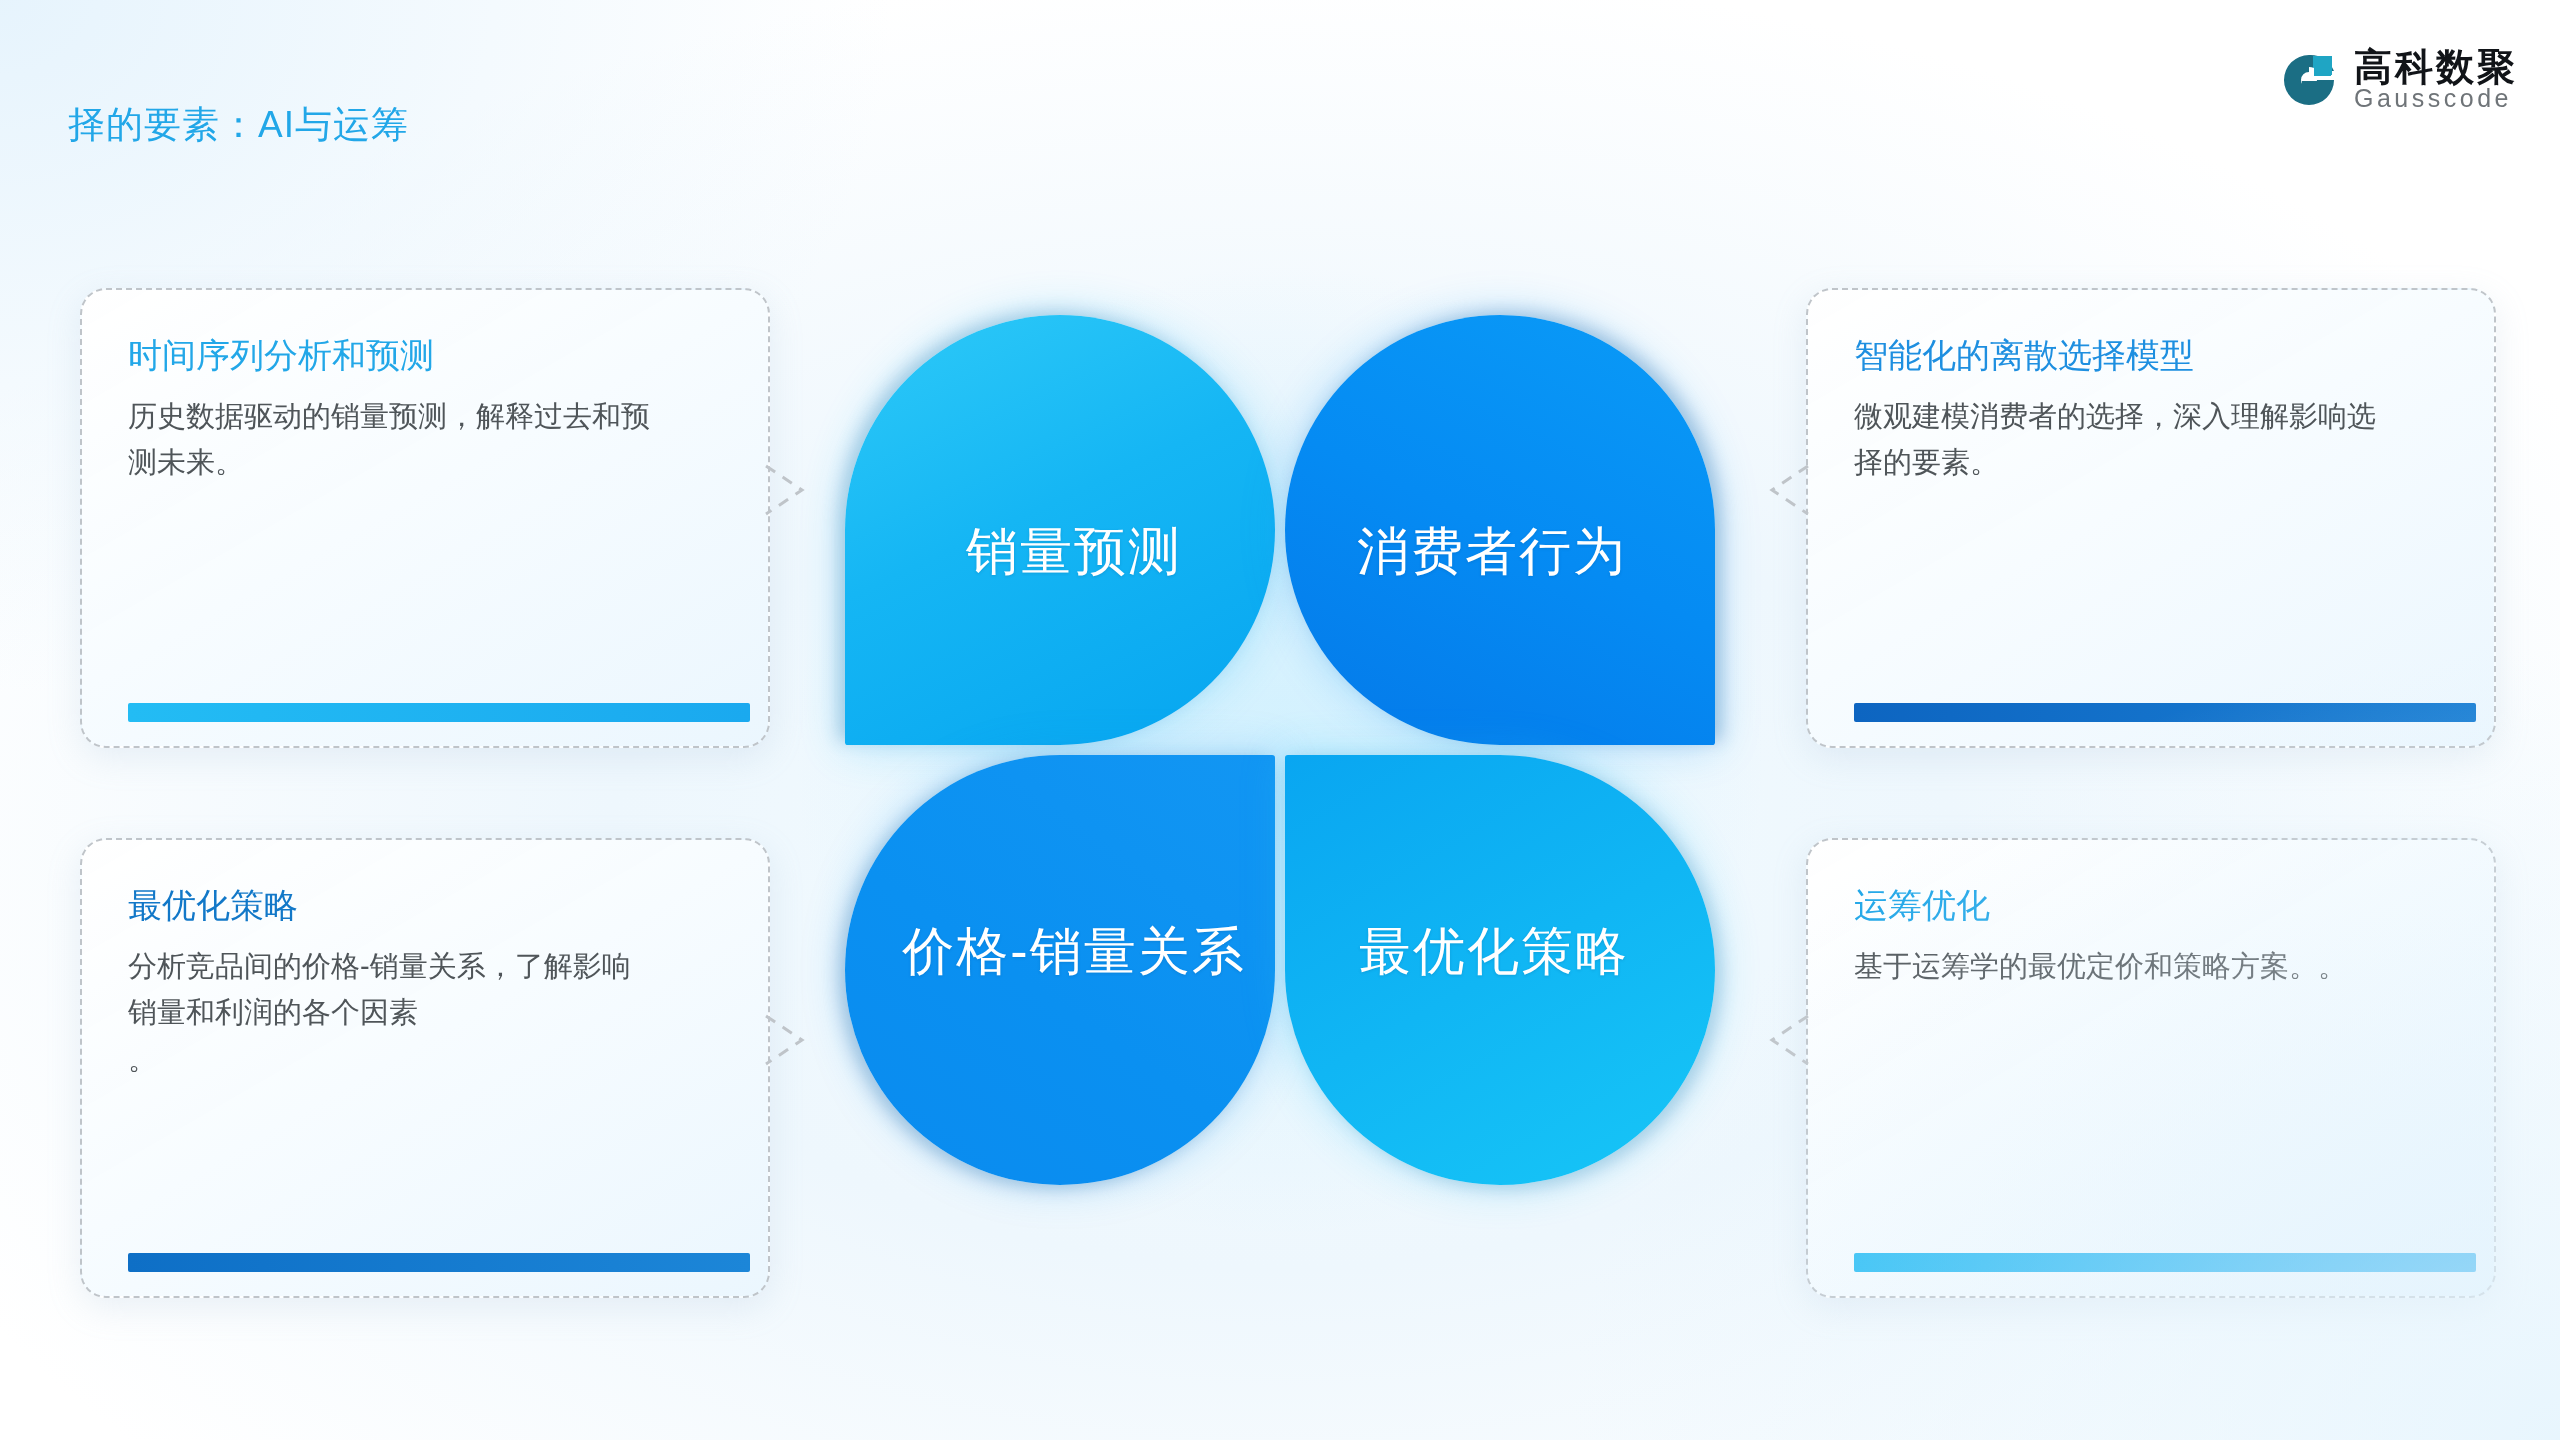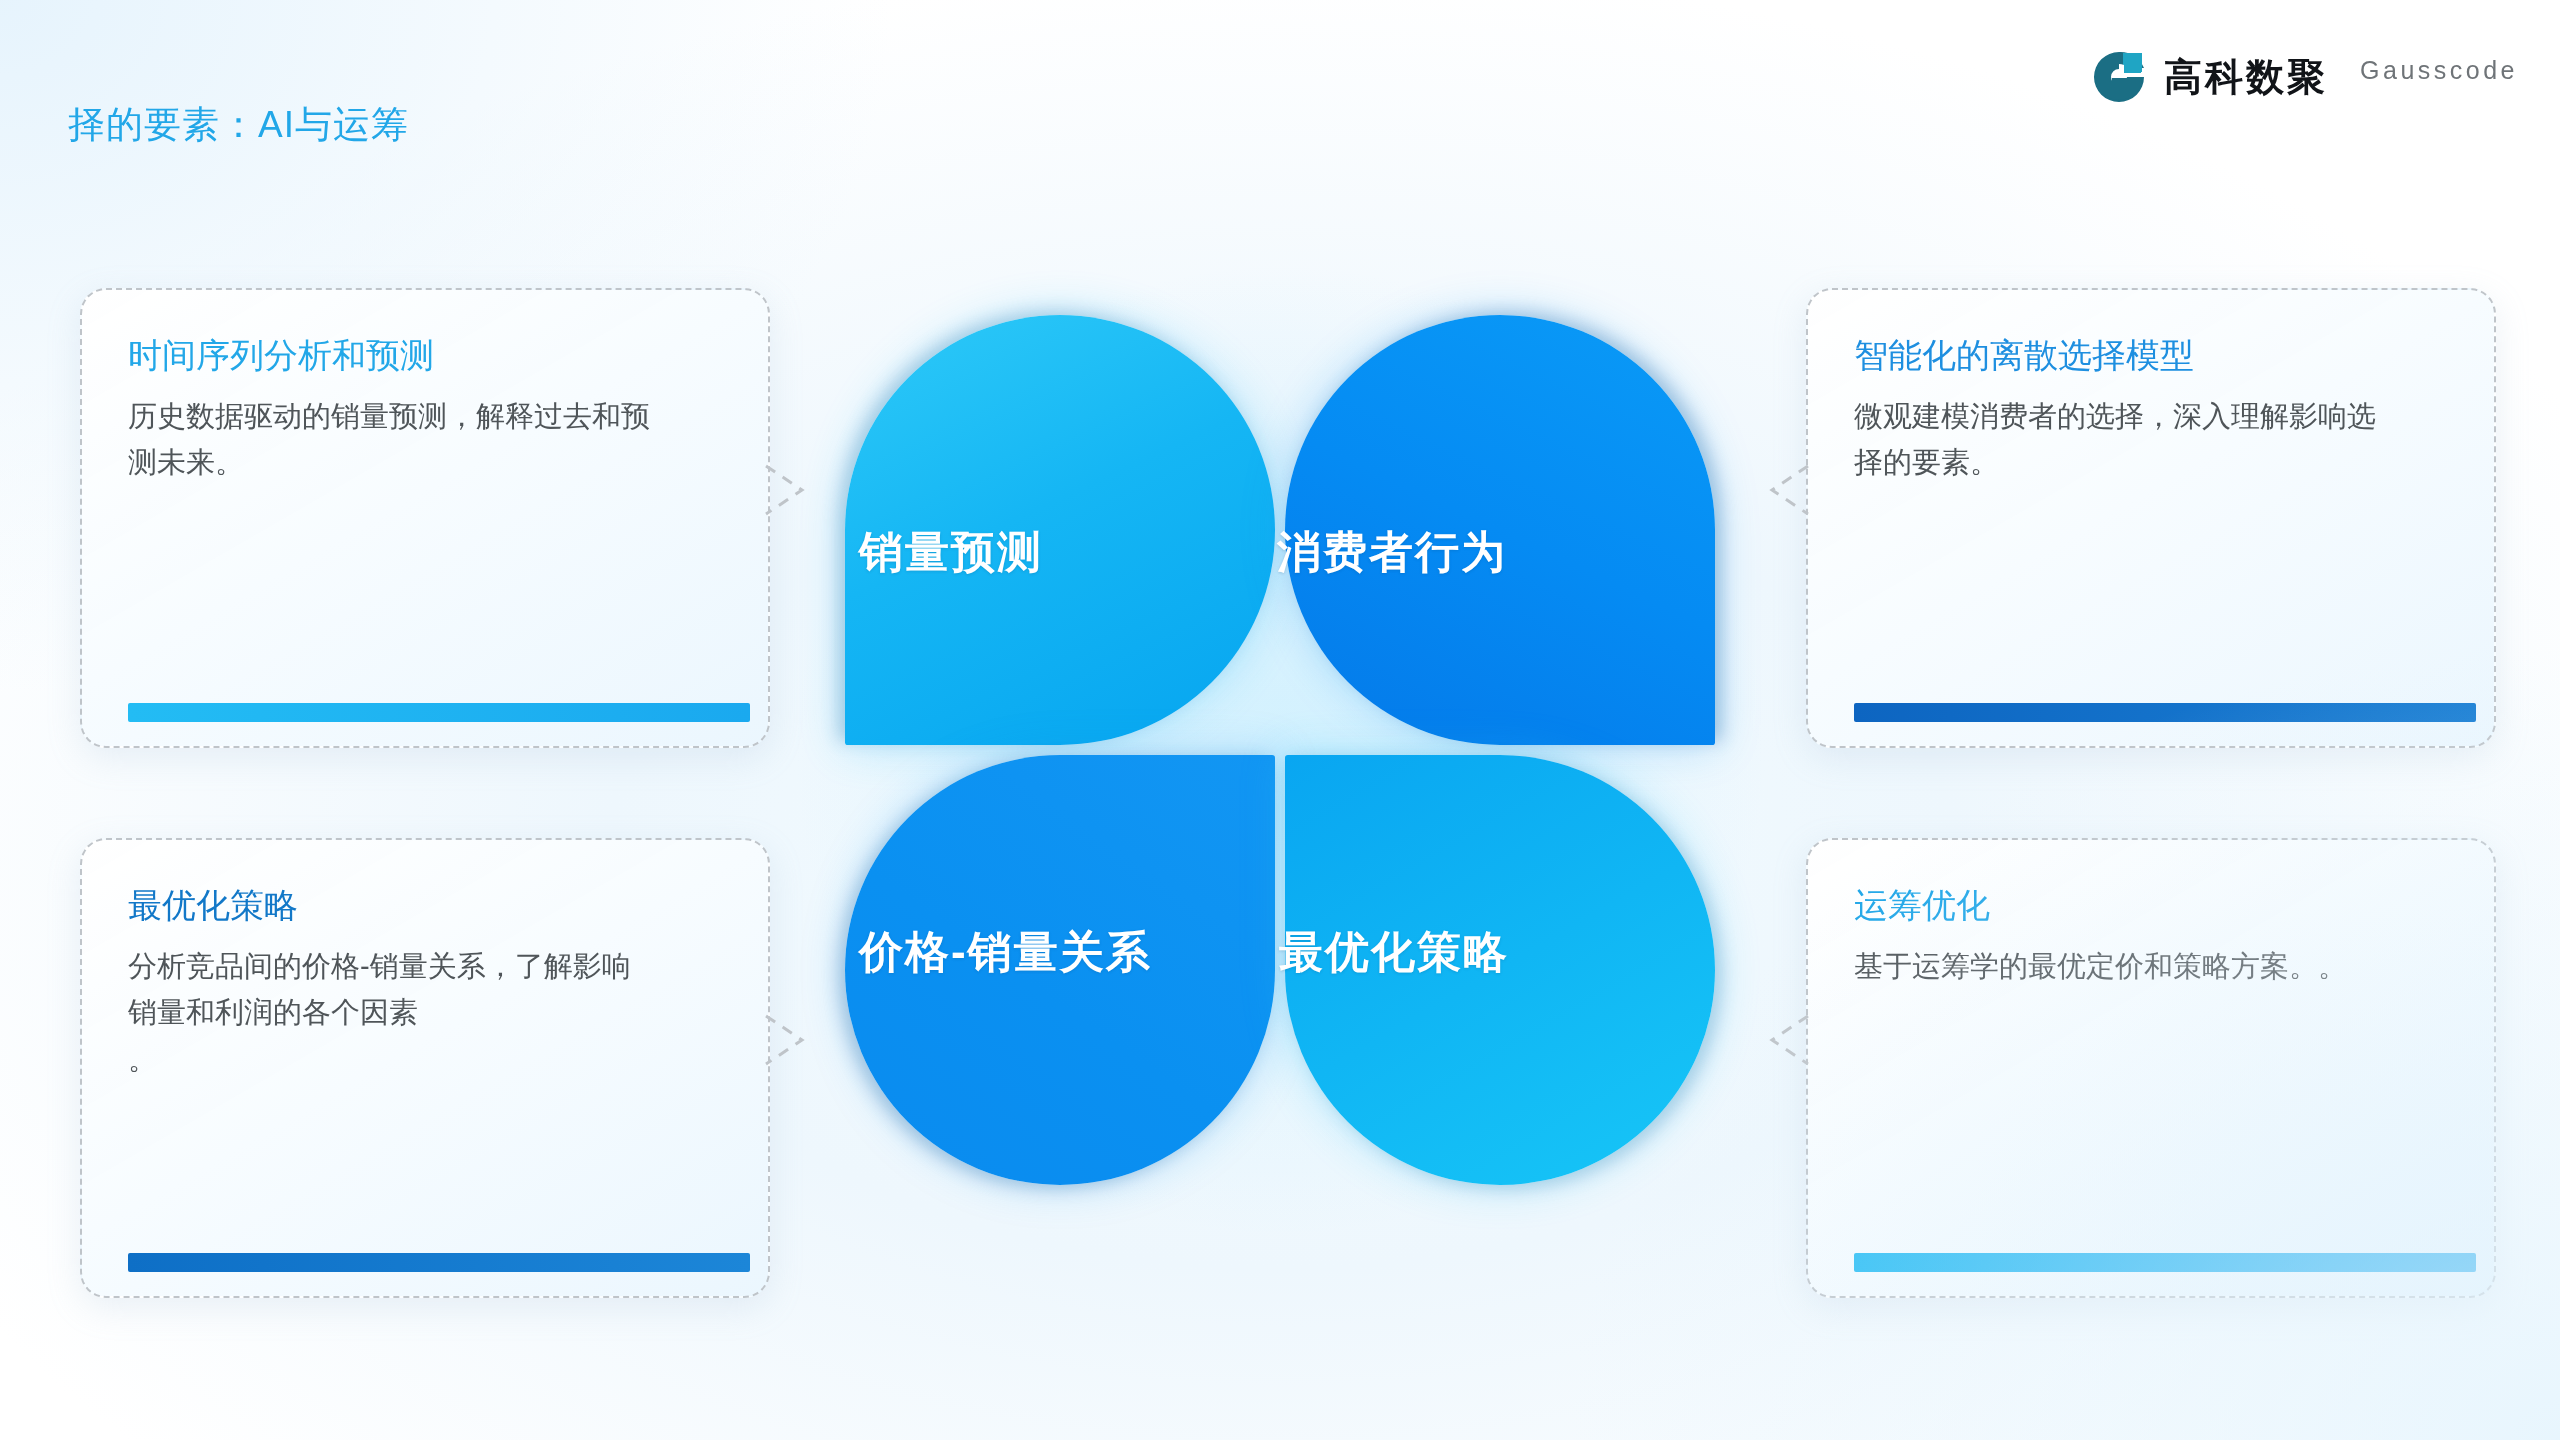--- a/index.html
+++ b/index.html
@@ -51,21 +51,21 @@
 
   .logo {
     position: absolute;
     right: 42px;
     top: 48px;
     display: flex;
     align-items: center;
     gap: 16px;
   }
   .logo-mark { width: 58px; height: 58px; display: block; }
-  .logo-text { display: flex; flex-direction: row; line-height: 1; gap: 32px; }
+  .logo-text { display: flex; flex-direction: column; line-height: 1; }
   .logo-cn {
     font-size: 38px;
     font-weight: 700;
     color: #111418;
     letter-spacing: 3px;
   }
   .logo-en {
     font-size: 25px;
     color: #6f7478;
     letter-spacing: 3.5px;
@@ -135,25 +135,26 @@
     top: 315px;
     width: 870px;
     height: 870px;
   }
   .petal {
     position: absolute;
     width: 430px;
     height: 430px;
     display: flex;
     align-items: center;
+    justify-content: center;
     color: #ffffff;
-    font-size: 44px;
+    font-size: 52px;
     letter-spacing: 2px;
     white-space: nowrap;
-    font-weight: 700;
+    font-weight: 400;
     text-shadow: 0 1px 3px rgba(0,60,110,0.18);
   }
 
   
   #petal-tl {
     left: 0; top: 0;
     border-radius: 300px 300px 300px 4px;
     background: linear-gradient(155deg, #2ECAF8 0%, #15B6F4 45%, #06A5F0 100%);
     box-shadow: -7px -4px 16px rgba(60,130,180,0.30), 0 0 44px rgba(40,190,250,0.30);
   }

